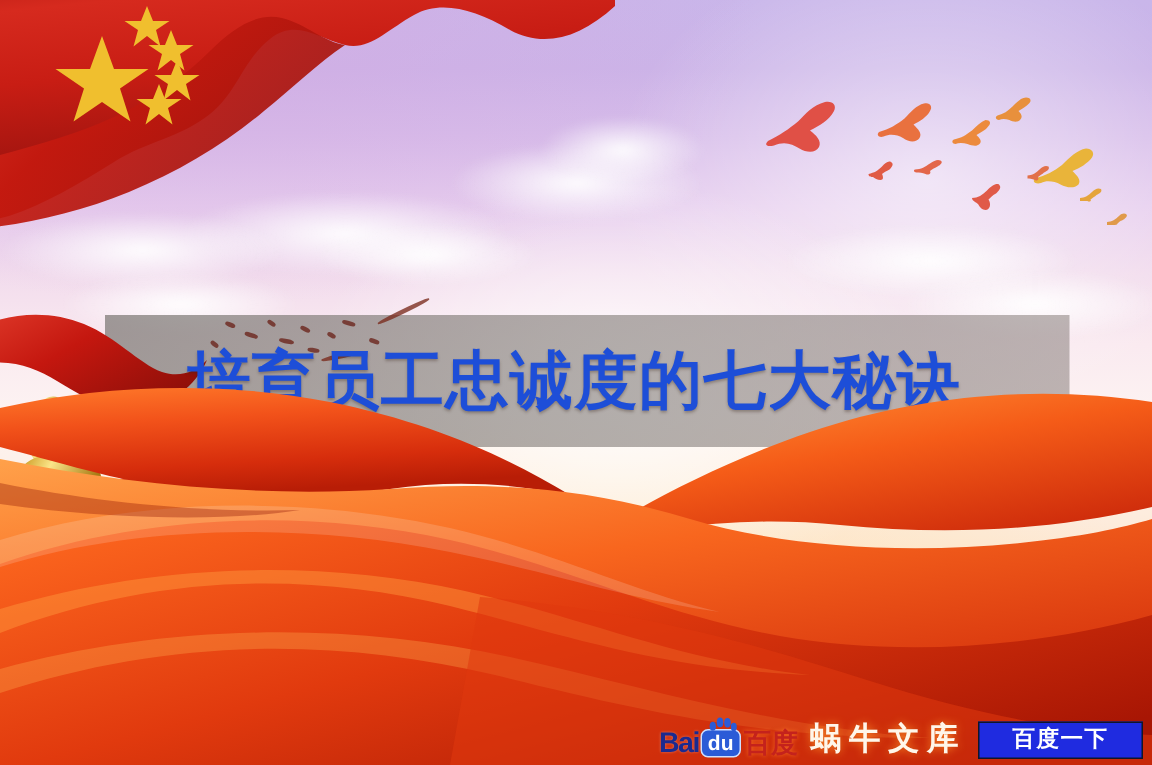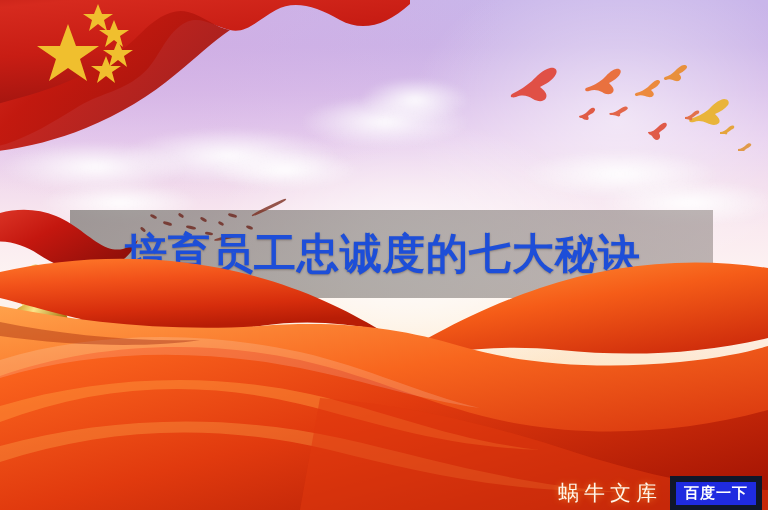--- a/index.html
+++ b/index.html
@@ -75,25 +75,25 @@
 
   .baidu-logo{position:relative;display:flex;align-items:flex-end;height:24px;}
   .bd-bai{font-size:19px;font-weight:700;color:#1b2a8f;letter-spacing:-1px;line-height:19px;
           text-shadow:0 0 2px rgba(255,255,255,.35);}
   .bd-du{position:relative;margin-left:1px;background:#2b5bd7;color:#fff;font-size:14px;font-weight:700;
          border-radius:5px;padding:1px 4px 2px;line-height:14px;border:1px solid #cfe0ff;}
   .bd-paw{position:absolute;left:4px;top:-9px;width:20px;height:11px;}
   .bd-cn{margin-left:2px;font-size:18px;font-weight:700;color:#c4221c;line-height:19px;
          text-shadow:0 0 3px rgba(255,120,40,.8);}
 
-  .snail-text{font-size:21px;font-weight:400;color:#fff6ea;letter-spacing:5px;line-height:22px;
+  .snail-text{font-size:21px;font-weight:700;color:#fff6ea;letter-spacing:5px;line-height:22px;
     text-shadow:0 0 6px rgba(255,140,40,.95),0 0 2px rgba(180,40,10,.9);}
 
   .baidu-btn{background:#1f2be0;color:#fff;font-size:15px;font-weight:700;letter-spacing:1px;
-    padding:3px 8px 4px;border:6px solid #0f172a;line-height:16px;}
+    padding:3px 22px 4px;border:1px solid #0f172a;line-height:16px;}
 </style>
 </head>
 <body>
 
 <div id="stage">
 
   <div class="sky"></div>
   <div class="sky-glowR"></div>
   <div class="sky-glowL"></div>
 
@@ -307,19 +307,30 @@
       <path d="M0,236 C110,206 230,204 340,228 C430,248 510,274 620,282
                C500,282 420,262 330,240 C220,214 110,216 0,252 Z" fill="#ffb052" opacity="0.32"></path>
       <path d="M320,188 C420,196 500,218 580,244 C650,266 710,278 768,280
                L768,300 L300,300 Z" fill="#e0380e" opacity="0.55"></path>
       <path d="M0,112 C60,124 130,132 200,130 C150,138 70,136 0,126 Z" fill="#8c1204" opacity="0.35"></path>
     </svg>
   </div>
 
   <div class="brandbar">
 
+    <div class="baidu-logo">
+      <span class="bd-bai">Bai</span>
+      <span class="bd-du">du<svg class="bd-paw" viewBox="0 0 20 11" xmlns="http://www.w3.org/2000/svg">
+          <ellipse cx="3.2" cy="6.2" rx="2.1" ry="3" fill="#2b5bd7"></ellipse>
+          <ellipse cx="8" cy="3.6" rx="2.2" ry="3.2" fill="#2b5bd7"></ellipse>
+          <ellipse cx="13" cy="3.8" rx="2.2" ry="3.2" fill="#2b5bd7"></ellipse>
+          <ellipse cx="17.2" cy="6.6" rx="2" ry="2.8" fill="#2b5bd7"></ellipse>
+        </svg>
+      </span>
+      <span class="bd-cn">百度</span>
+    </div>
 
     <div class="snail-text">蜗牛文库</div>
 
     <div class="baidu-btn">百度一下</div>
   </div>
 
 </div>
 
 </body></html>

